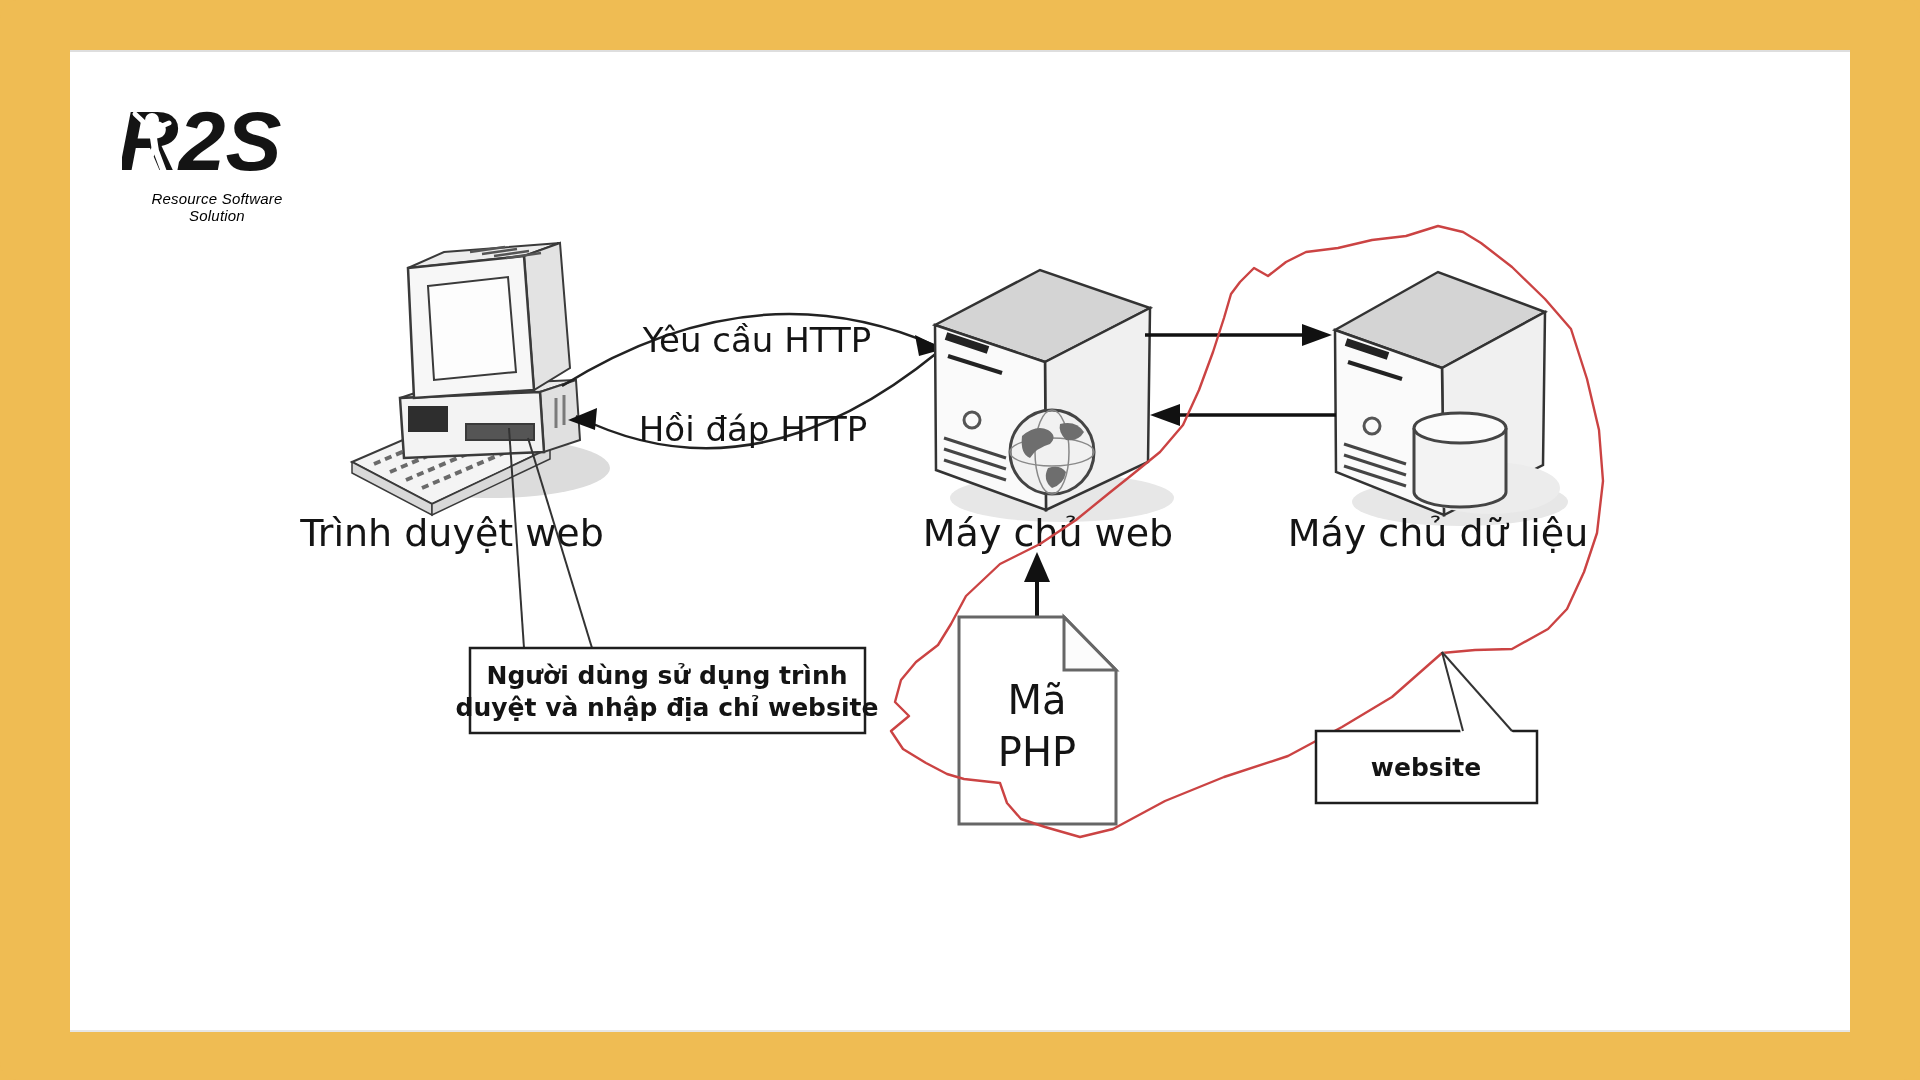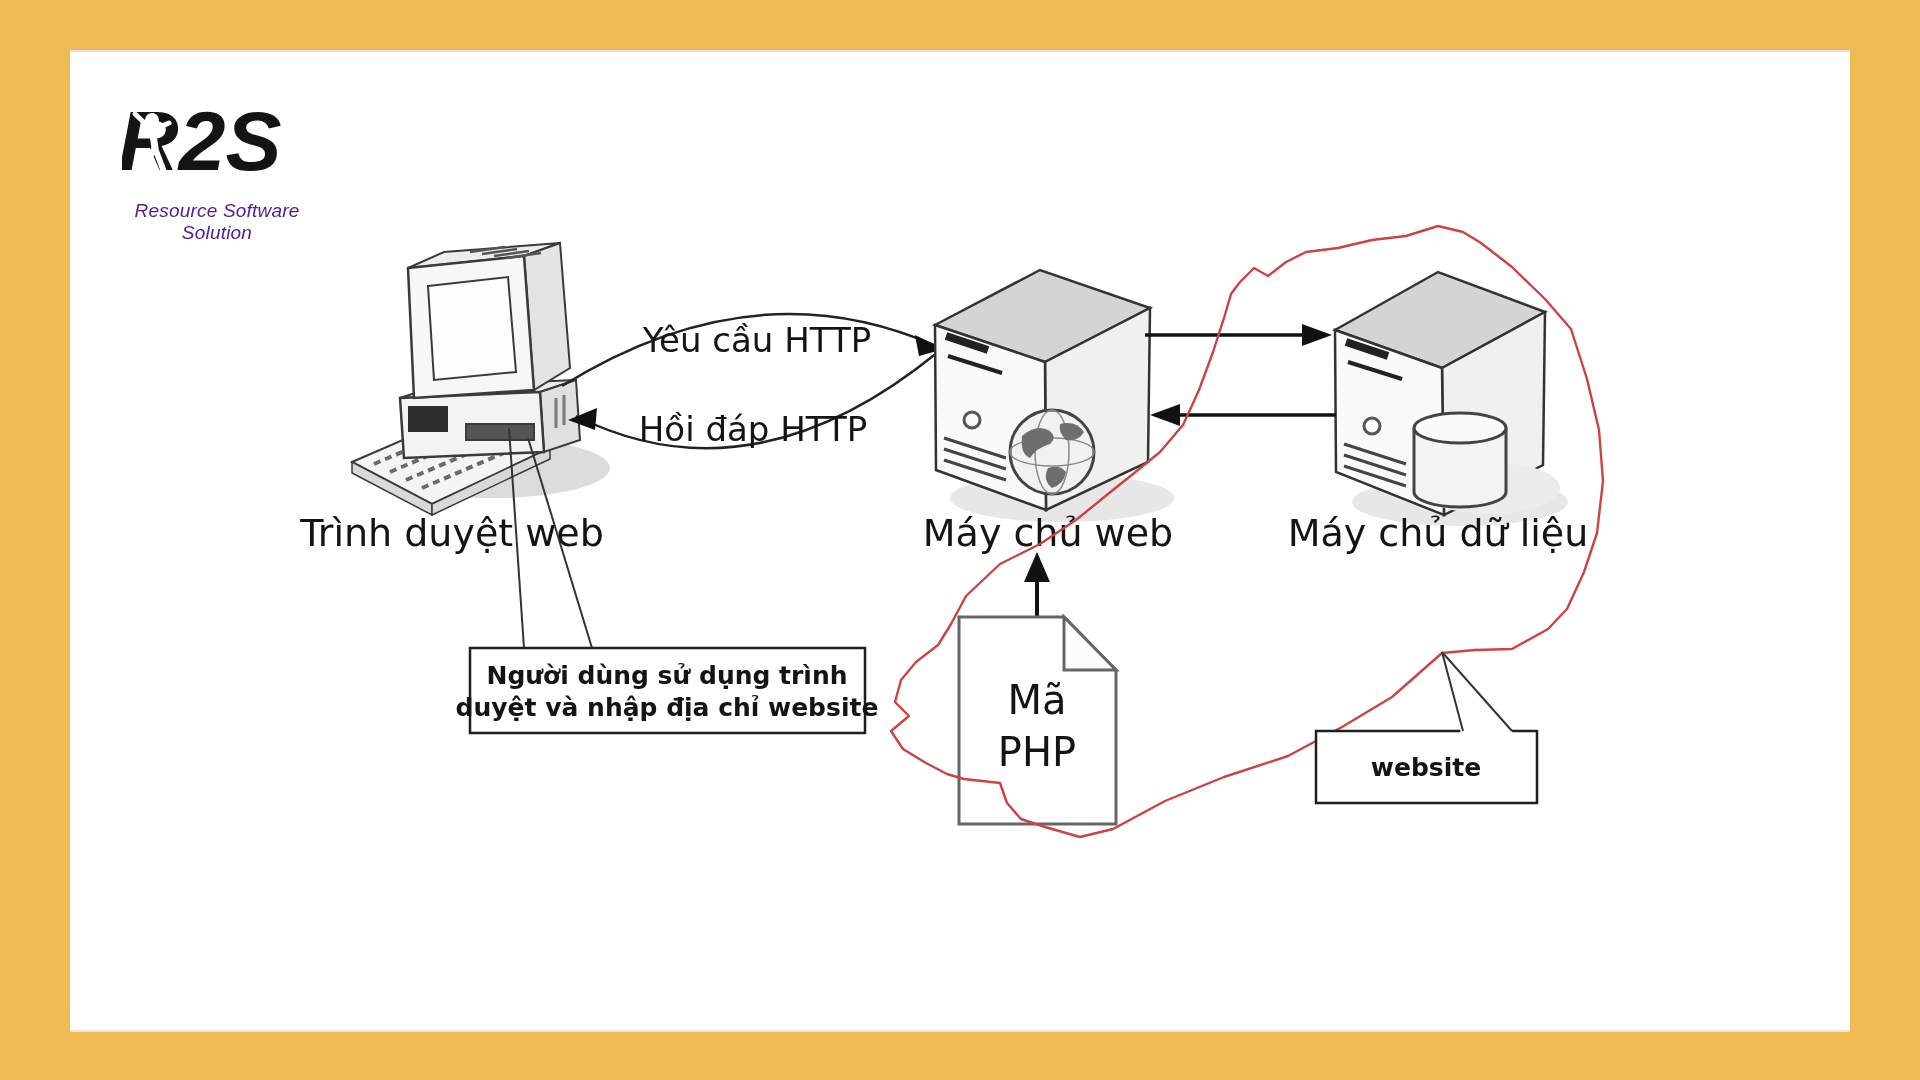--- a/index.html
+++ b/index.html
@@ -1,21 +1,21 @@
 <!DOCTYPE html>
 <html><head>
 <meta charset="utf-8">
 <style>
   html,body{margin:0;padding:0;background:#efbc53;}
   .stage{position:relative;width:1920px;height:1080px;background:#efbc53;overflow:hidden;
          font-family:"DejaVu Sans","Liberation Sans",sans-serif;border-radius:18px;}
   .surface{position:absolute;left:70px;top:50px;width:1780px;height:978px;background:#ffffff;
            border-top:2px solid #dedede;border-bottom:2px solid #e6e6e6;}
   .logo-wrap{position:absolute;left:122px;top:96px;width:220px;}
-  .logo-tagline{margin-top:12px;font-size:19px;font-style:italic;color:#4c1d95;
+  .logo-tagline{margin-top:2px;font-size:15px;font-style:italic;color:#000000;
                 font-family:"Liberation Sans",sans-serif;letter-spacing:.2px;width:190px;text-align:center;}
   svg text{font-family:"DejaVu Sans","Liberation Sans",sans-serif;fill:#141414;}
   .nodelabel{font-size:38px;}
   .httplabel{font-size:34px;}
   .doclabel{font-size:40px;}
   .boldnote{font-size:25px;font-weight:bold;}
   .logotext{font-family:"Liberation Sans",sans-serif;font-weight:bold;font-style:italic;}
 </style>
 </head>
 <body>

